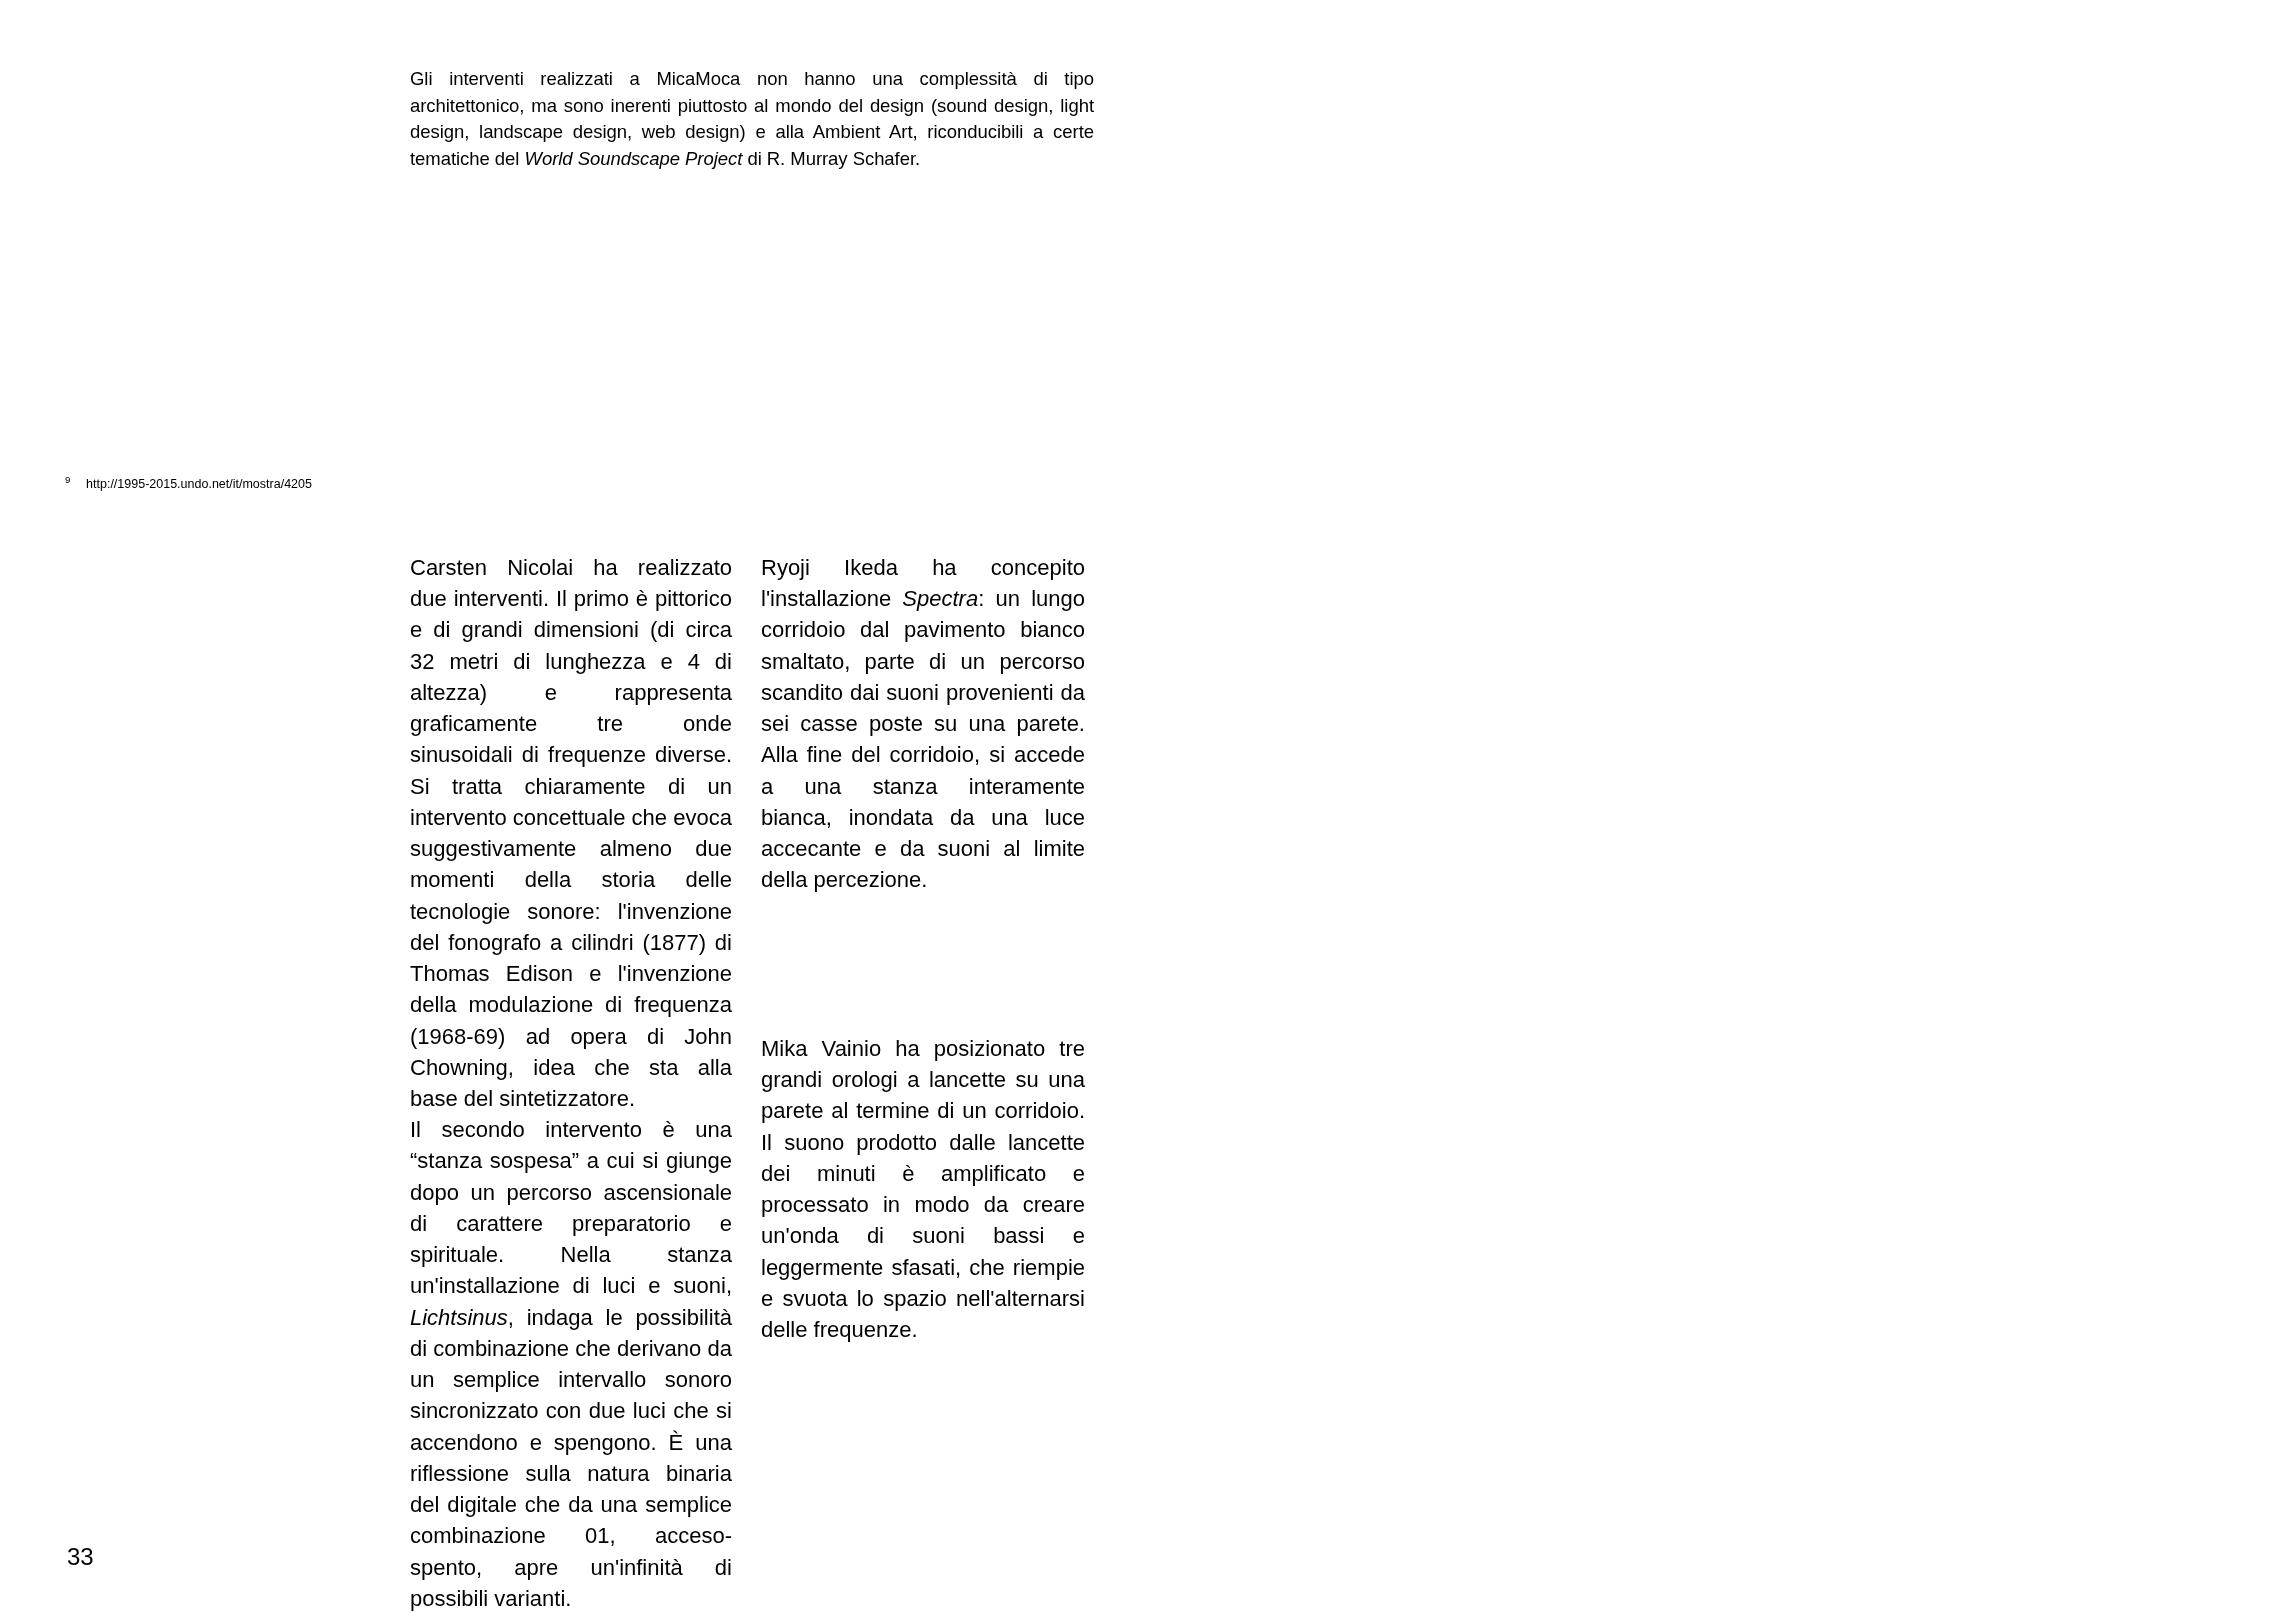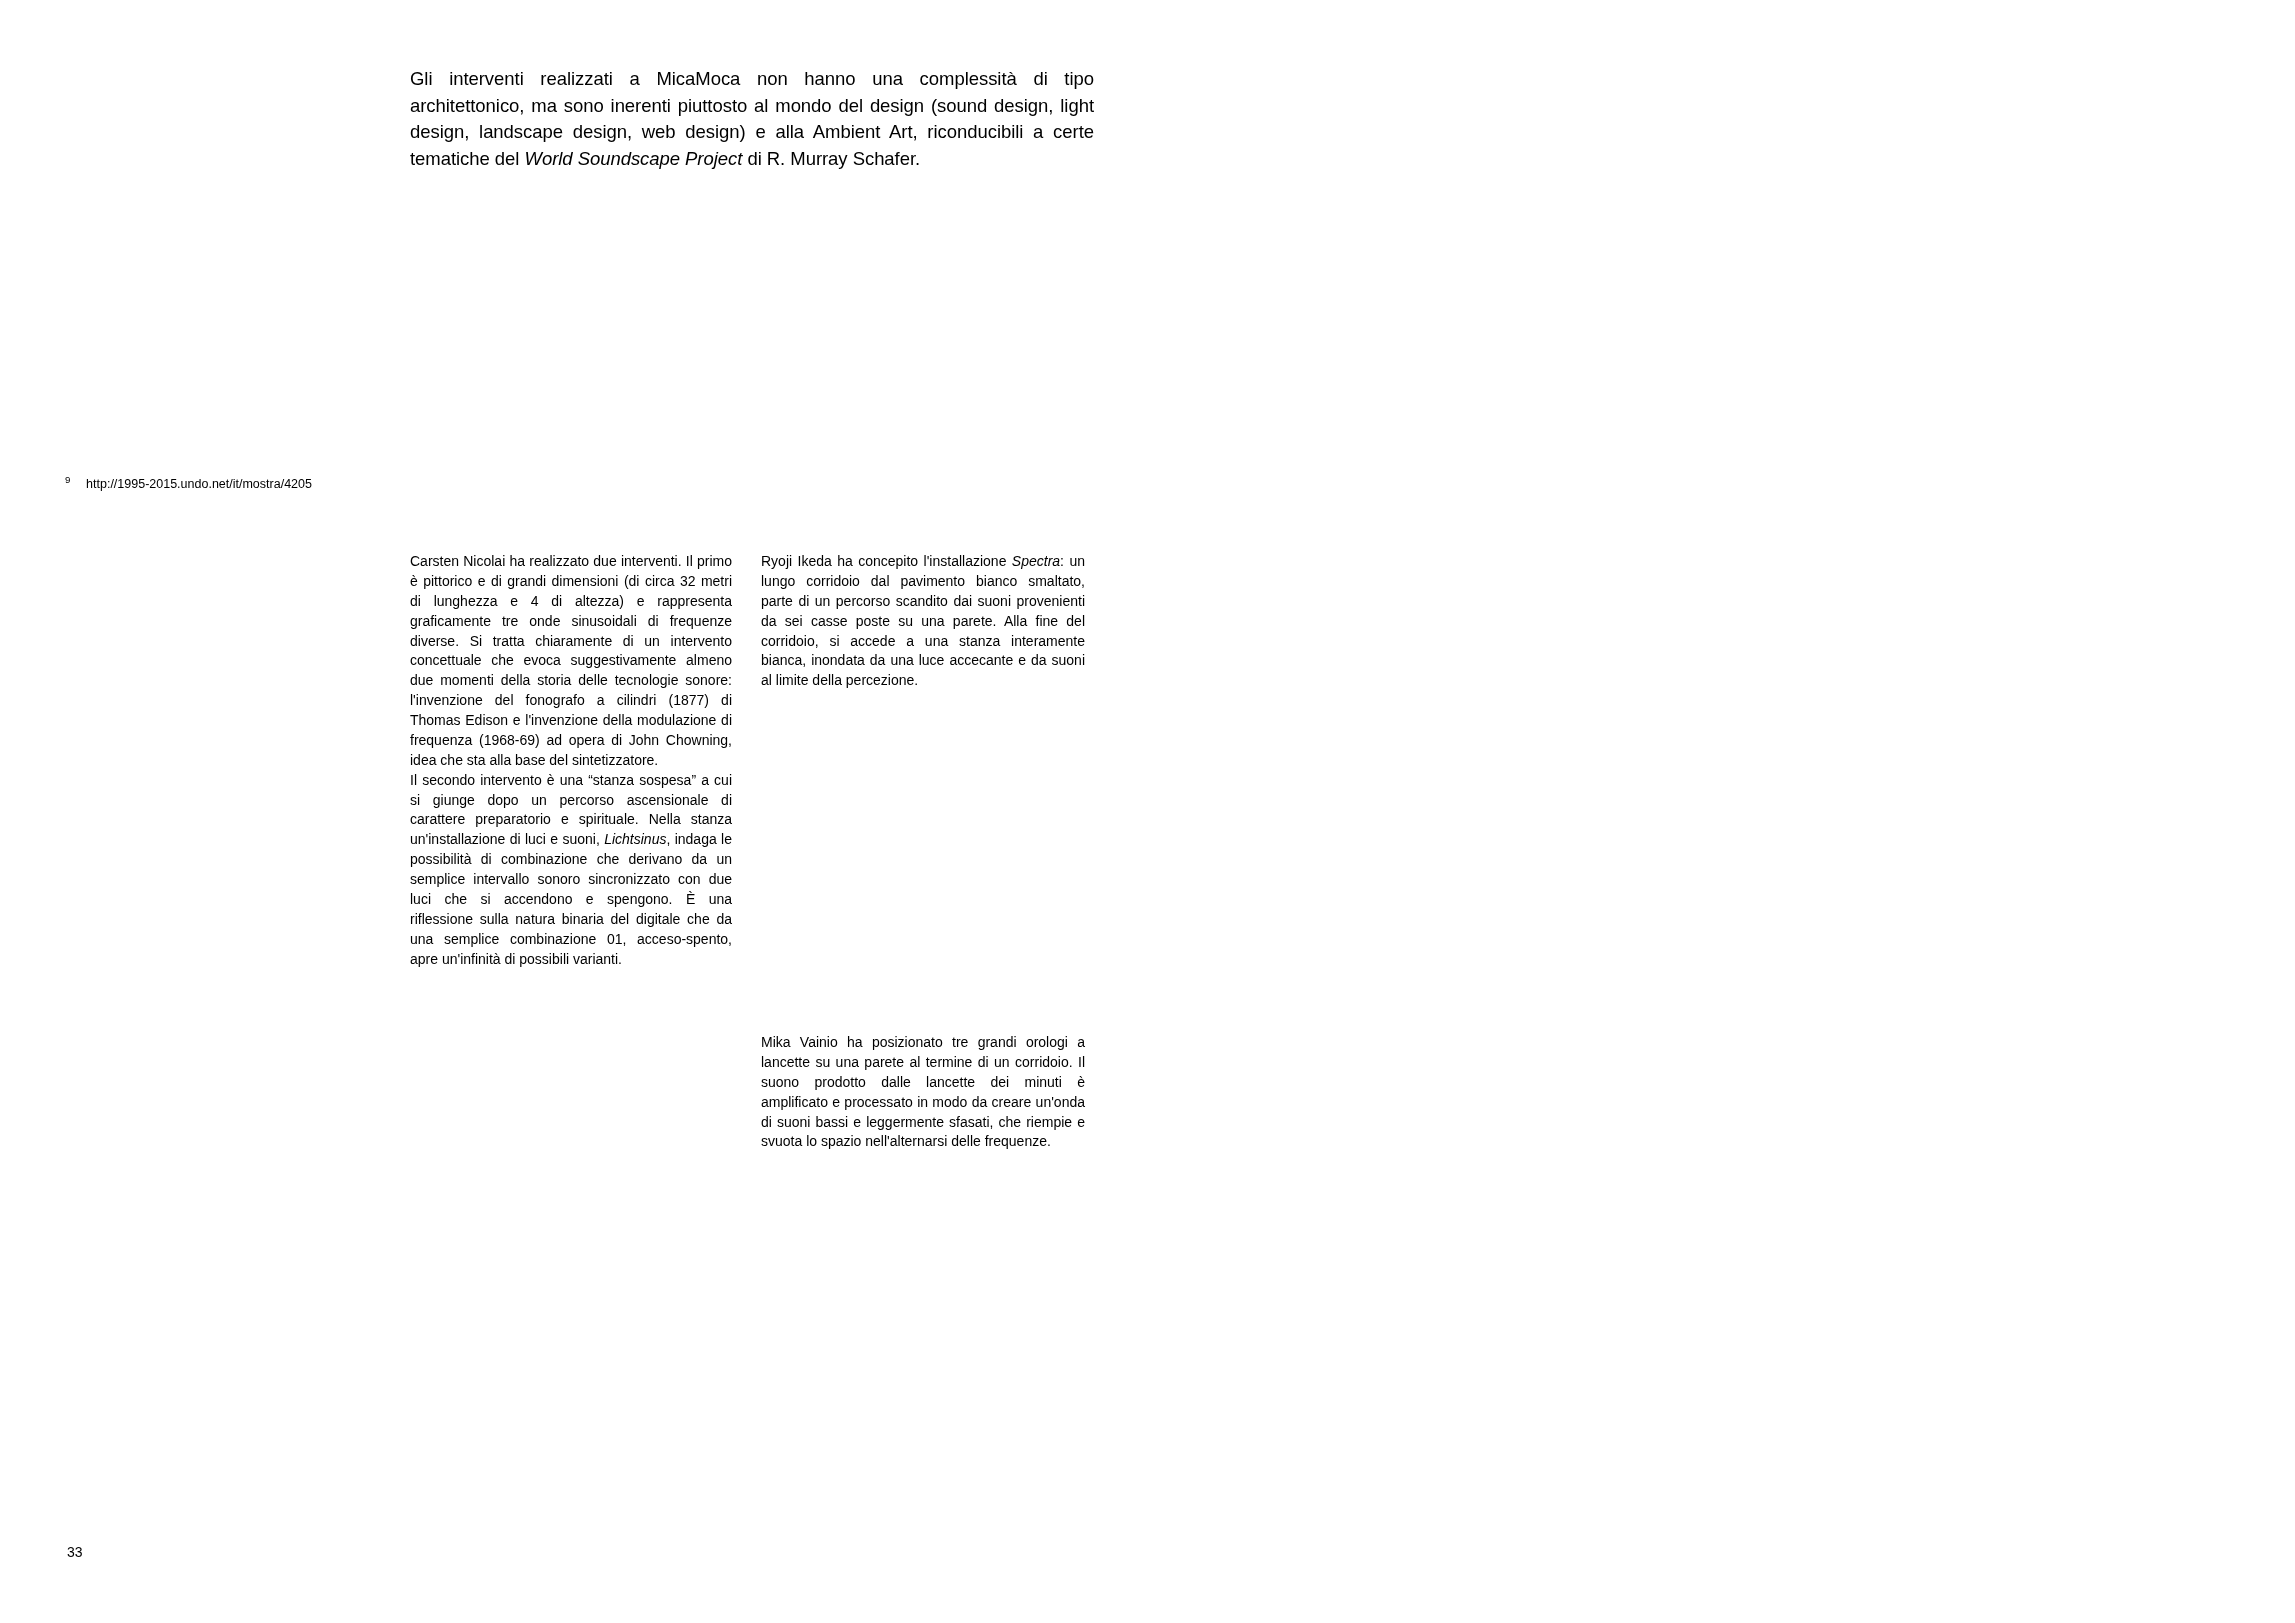--- a/index.html
+++ b/index.html
@@ -30,21 +30,21 @@
     line-height: 1.44;
     text-align: justify;
     text-justify: inter-word;
     letter-spacing: -0.05px;
     hyphens: manual;
   }
   .body-text p { margin: 0 0 21px 0; }
   .body-text p:last-child { margin-bottom: 0; }
 
   .col-text {
-    font-size: 14px;
+    font-size: 22px;
     line-height: 1.42;
     text-align: justify;
     text-justify: inter-word;
   }
   .col-text p { margin: 0; }
 
   
   #intro-block { left: 410px; top: 66px; width: 684px; }
 
   #pullquote {
@@ -64,21 +64,21 @@
     font-size: 9.7px;
     vertical-align: super;
     margin-right: 15.7px;
   }
 
   #col-a { left: 410px; top: 552px; width: 322px; }
   #col-b { left: 761px; top: 552px; width: 324px; }
   #col-b-2 { left: 761px; top: 1033px; width: 324px; }
 
   
-  .folio { position: absolute; font-size: 14px; line-height: 1; }
+  .folio { position: absolute; font-size: 24px; line-height: 1; }
   #folio-left  { left: 67px;  top: 1545px; }
 
   em, .ital { }
 </style>
 </head>
 <body>
 
 <div class="spread">
 
   <div class="page page-left">

